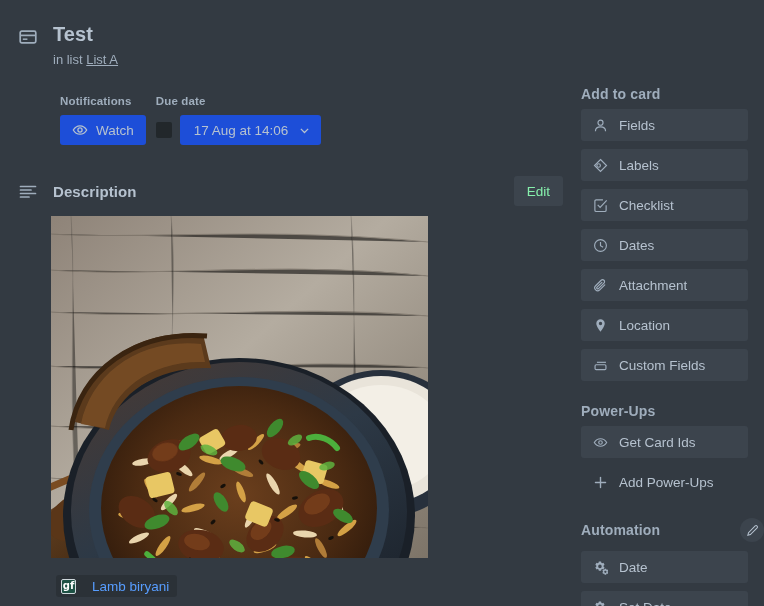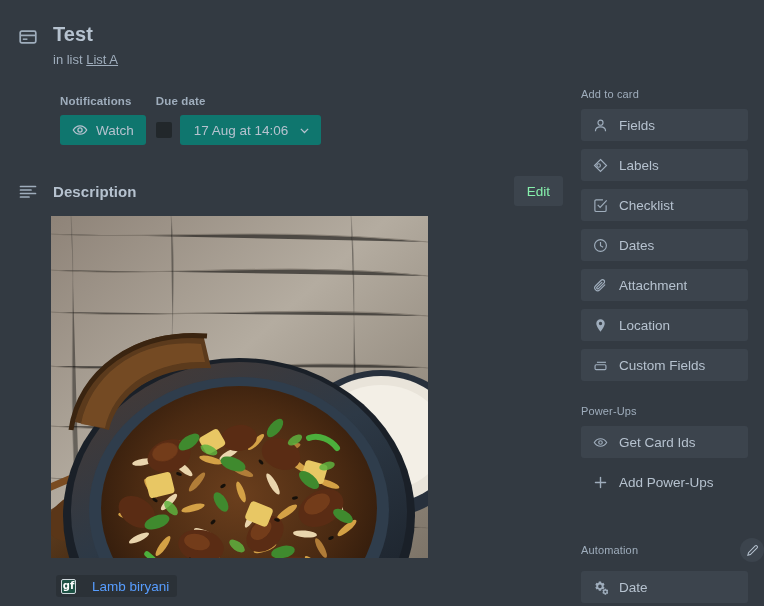--- a/index.html
+++ b/index.html
@@ -76,21 +76,21 @@
   .meta-group { display: flex; flex-direction: column; }
   .meta-label {
     font-size: 11.5px;
     font-weight: bold;
     color: #9fadbc;
     line-height: 16px;
     margin-bottom: 6px;
     letter-spacing: 0.15px;
   }
   .pill {
-    background: #0f766e;
+    background: #1d4ed8;
     border-radius: 3px;
     height: 30px;
     display: flex;
     align-items: center;
     padding: 0 12px;
     gap: 8px;
     font-size: 13.5px;
     color: #b6c2cf;
     cursor: pointer;
     white-space: nowrap;
@@ -187,32 +187,32 @@
 
   
   .sidebar {
     position: absolute;
     left: 581px; top: 0;
     width: 183px;
     height: 606px;
     padding-top: 86px;
   }
   .side-head {
-    font-size: 11px;
-    font-weight: normal;
+    font-size: 14px;
+    font-weight: bold;
     color: #9fadbc;
     line-height: 16px;
     letter-spacing: 0.15px;
     margin-bottom: 7px;
     display: flex;
     align-items: center;
     text-align: center;
   }
   .side-head.spaced { margin-top: 22px; }
-  .side-head.auto-head { margin-top: 40px; margin-bottom: 9px; }
+  .side-head.auto-head { margin-top: 20px; margin-bottom: 9px; }
 
   .pencil-btn {
     margin-left: auto;
     width: 24px; height: 24px;
     border-radius: 50%;
     background: #3c444d;
     display: flex;
     align-items: center;
     justify-content: center;
     color: #b6c2cf;

